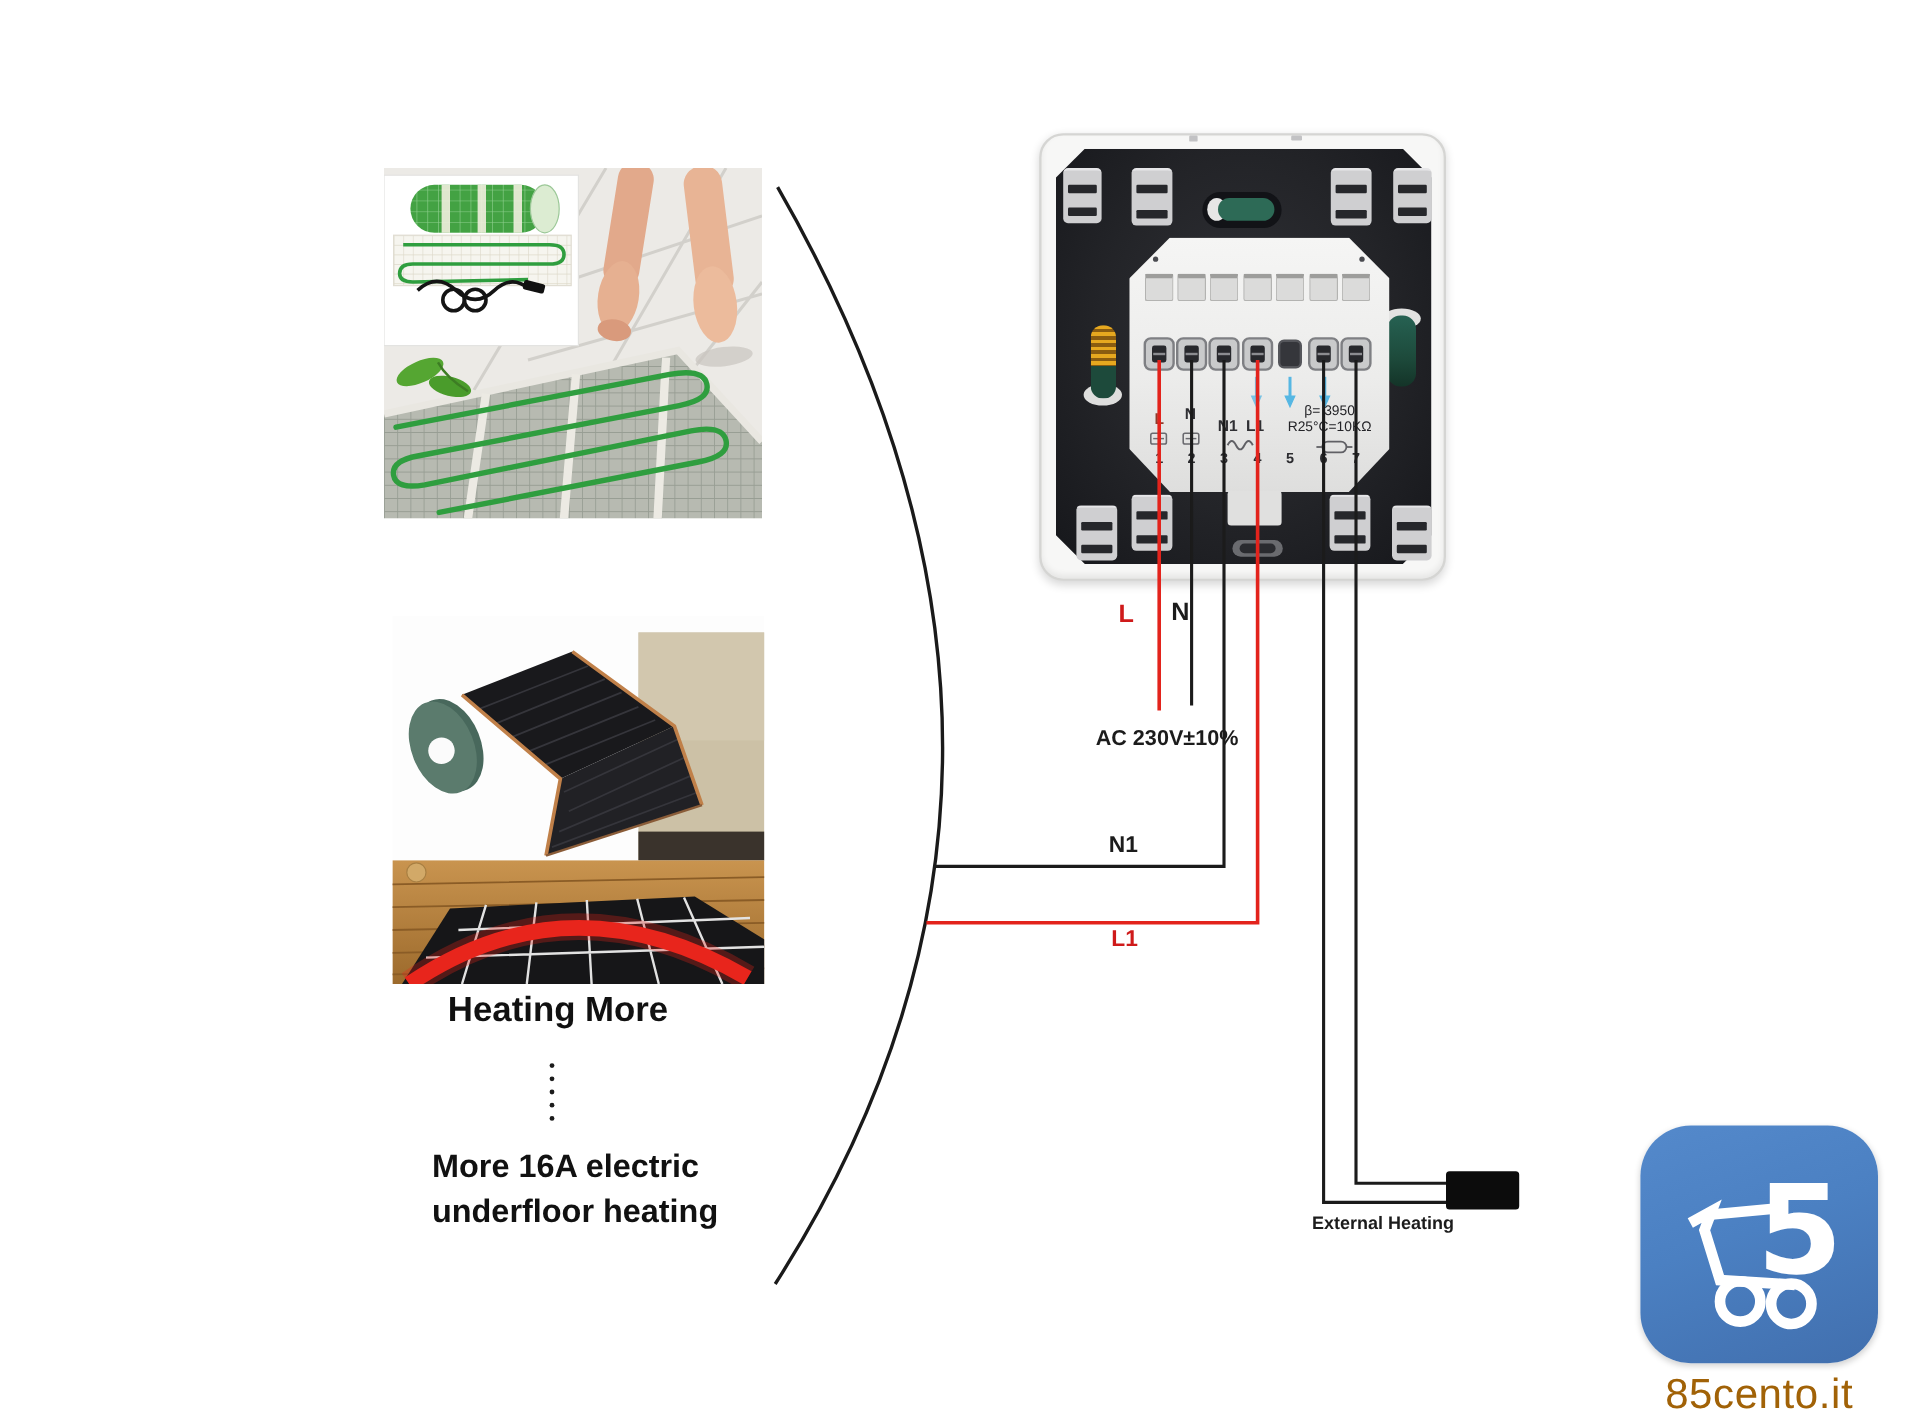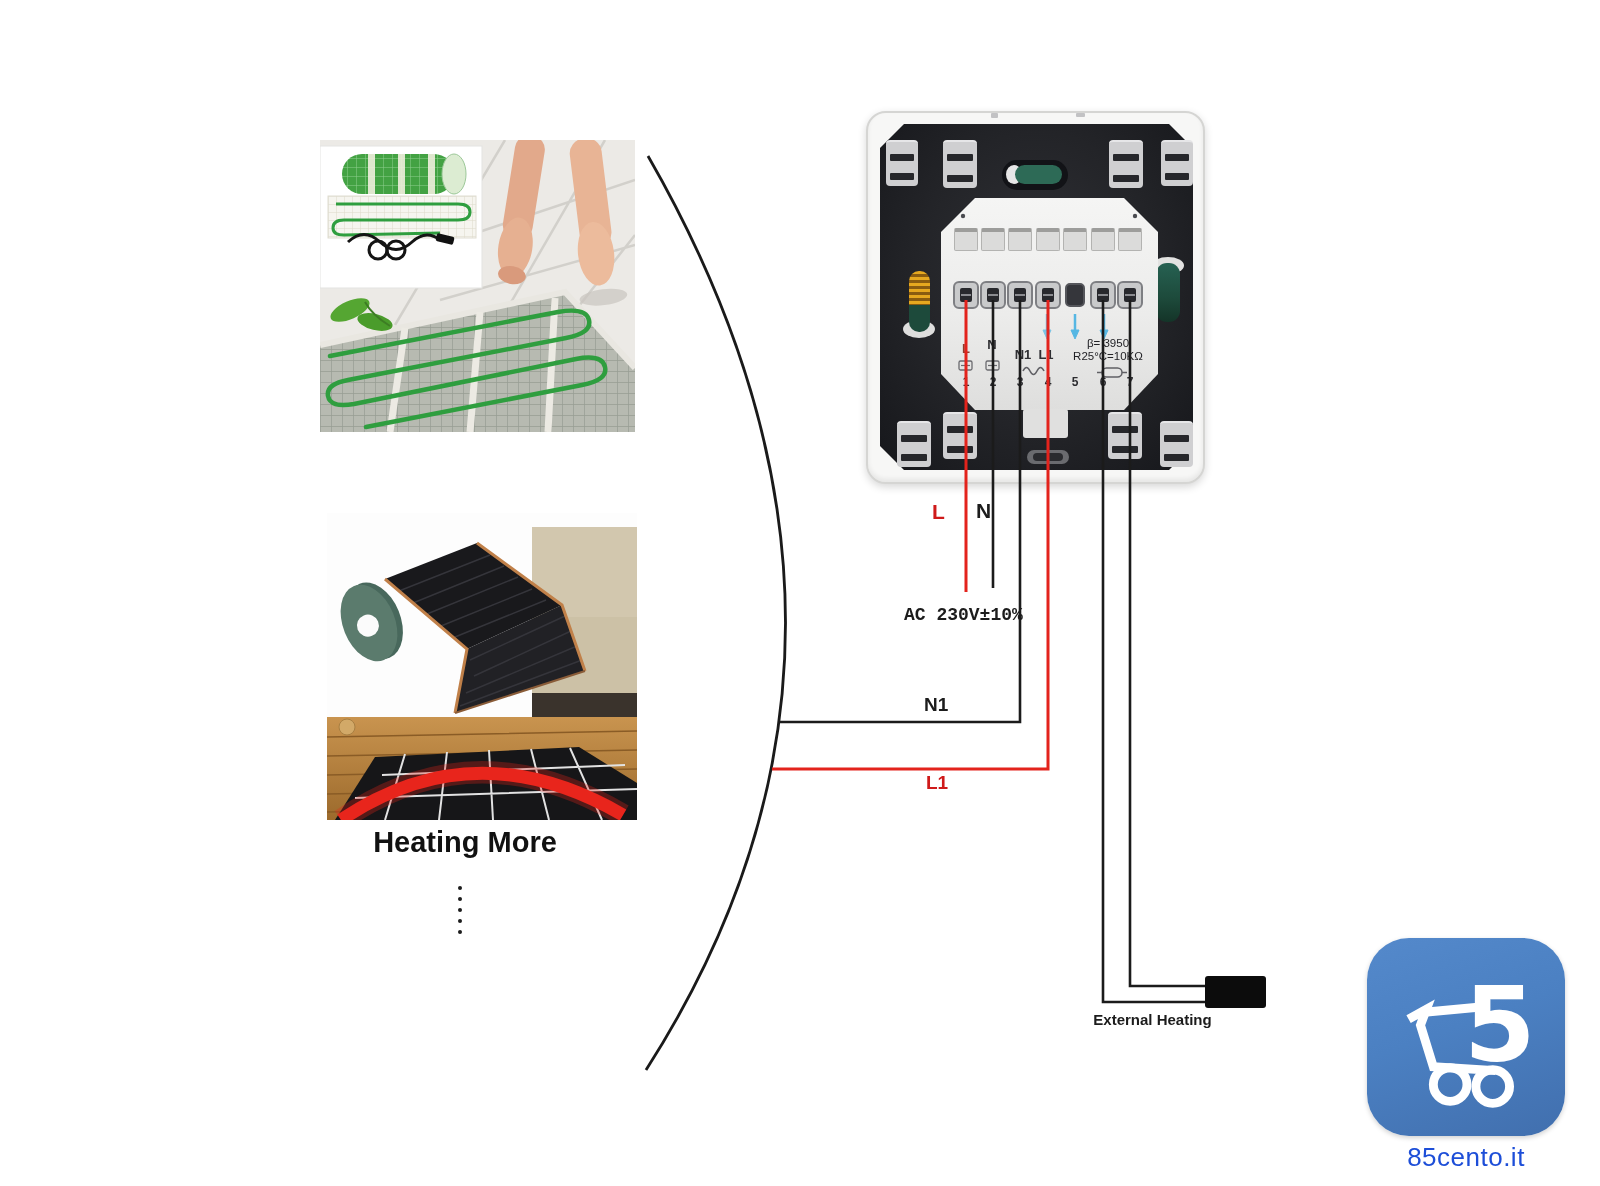--- a/index.html
+++ b/index.html
@@ -35,21 +35,21 @@
           border:2px solid #55565b;border-radius:5px;box-sizing:border-box;}
   .tnum{position:absolute;top:375px;width:16px;text-align:center;font-size:12px;font-weight:700;color:#2c2c30;}
   .tlab{position:absolute;width:22px;text-align:center;font-size:13px;font-weight:700;color:#2f2f33;}
   #spec{position:absolute;left:1064px;top:337px;width:88px;text-align:center;font-size:11.5px;
         font-weight:400;color:#232327;line-height:13px;}
   
   #logo{position:absolute;left:1367px;top:938px;width:198px;height:198px;border-radius:42px;
         background:linear-gradient(160deg,#5489cb 0%,#4b80c2 45%,#416fae 100%);
         box-shadow:0 2px 5px rgba(0,0,0,.18);}
   #brand{position:absolute;left:1367px;top:1142px;width:198px;text-align:center;
-         font-size:26px;color:#1d4ed8;letter-spacing:.5px;}
+         font-size:35px;color:#a16207;letter-spacing:.5px;}
   
   #dots{position:absolute;left:458px;top:886px;display:flex;flex-direction:column;gap:7px;}
   #dots b{width:4px;height:4px;background:#1c1c1c;border-radius:50%;}
   #more{position:absolute;left:360px;top:954px;font-size:27px;line-height:37px;color:#111;font-weight:700;}
   svg{display:block;}
 </style>
 </head>
 <body>
 
 <div id="canvas">
@@ -165,20 +165,22 @@
   <div class="caption" style="left:309px;top:826px;width:312px;font-size:29px;">Heating More</div>
 
   <div id="dots">
       <b></b>
       <b></b>
       <b></b>
       <b></b>
       <b></b>
     </div>
   <div id="more">
+    <div>More 16A electric</div>
+    <div>underfloor heating</div>
   </div>
 
   <div id="frame"></div>
   <div id="plate"></div>
 
   <div class="clip" style="left:886px;top:140px;width:32px;height:46px;">
       <i></i>
       <i></i>
     </div>
   <div class="clip" style="left:943px;top:140px;width:34px;height:48px;">
@@ -305,21 +307,21 @@
     <polyline points="993,300 993,588" fill="none" stroke="#1b1b1b" stroke-width="2.6"></polyline>
     <polyline points="1020,300 1020,722 780,722" fill="none" stroke="#1b1b1b" stroke-width="2.6"></polyline>
     <polyline points="1048,300 1048,769 772,769" fill="none" stroke="#e3231c" stroke-width="3"></polyline>
     <polyline points="1103,300 1103,1002 1206,1002" fill="none" stroke="#1b1b1b" stroke-width="2.6"></polyline>
     <polyline points="1130,300 1130,986 1206,986" fill="none" stroke="#1b1b1b" stroke-width="2.6"></polyline>
     <rect x="1205" y="976" width="61" height="32" rx="3" fill="#0c0c0c"></rect>
   </svg>
 
   <div class="lbl red" style="left:932px;top:500px;font-size:21px;">L</div>
   <div class="lbl" style="left:976px;top:499px;font-size:21px;">N</div>
-  <div class="lbl" style="left:904px;top:605px;width:152px;text-align:left;font-size:18px;font-family:Liberation Mono, monospace;">AC 230V±10%</div>
+  <div class="lbl" style="left:880px;top:605px;width:152px;text-align:right;font-size:18px;">AC 230V±10%</div>
   <div class="lbl" style="left:924px;top:694px;font-size:19px;">N1</div>
   <div class="lbl red" style="left:926px;top:772px;font-size:19px;">L1</div>
   <div class="lbl" style="left:1065px;top:1011px;width:175px;text-align:center;font-size:15px;">External Heating</div>
 
   <div id="logo">
     <svg width="198" height="198" viewBox="0 0 200 200">
       <g fill="none" stroke="#ffffff" stroke-width="9" stroke-linecap="butt" stroke-linejoin="miter">
         <polyline points="42,82 60,72 54,88 67,130 130,134"></polyline>
         <line x1="58" y1="75" x2="112" y2="70"></line>
         <circle cx="84" cy="148" r="17"></circle>

